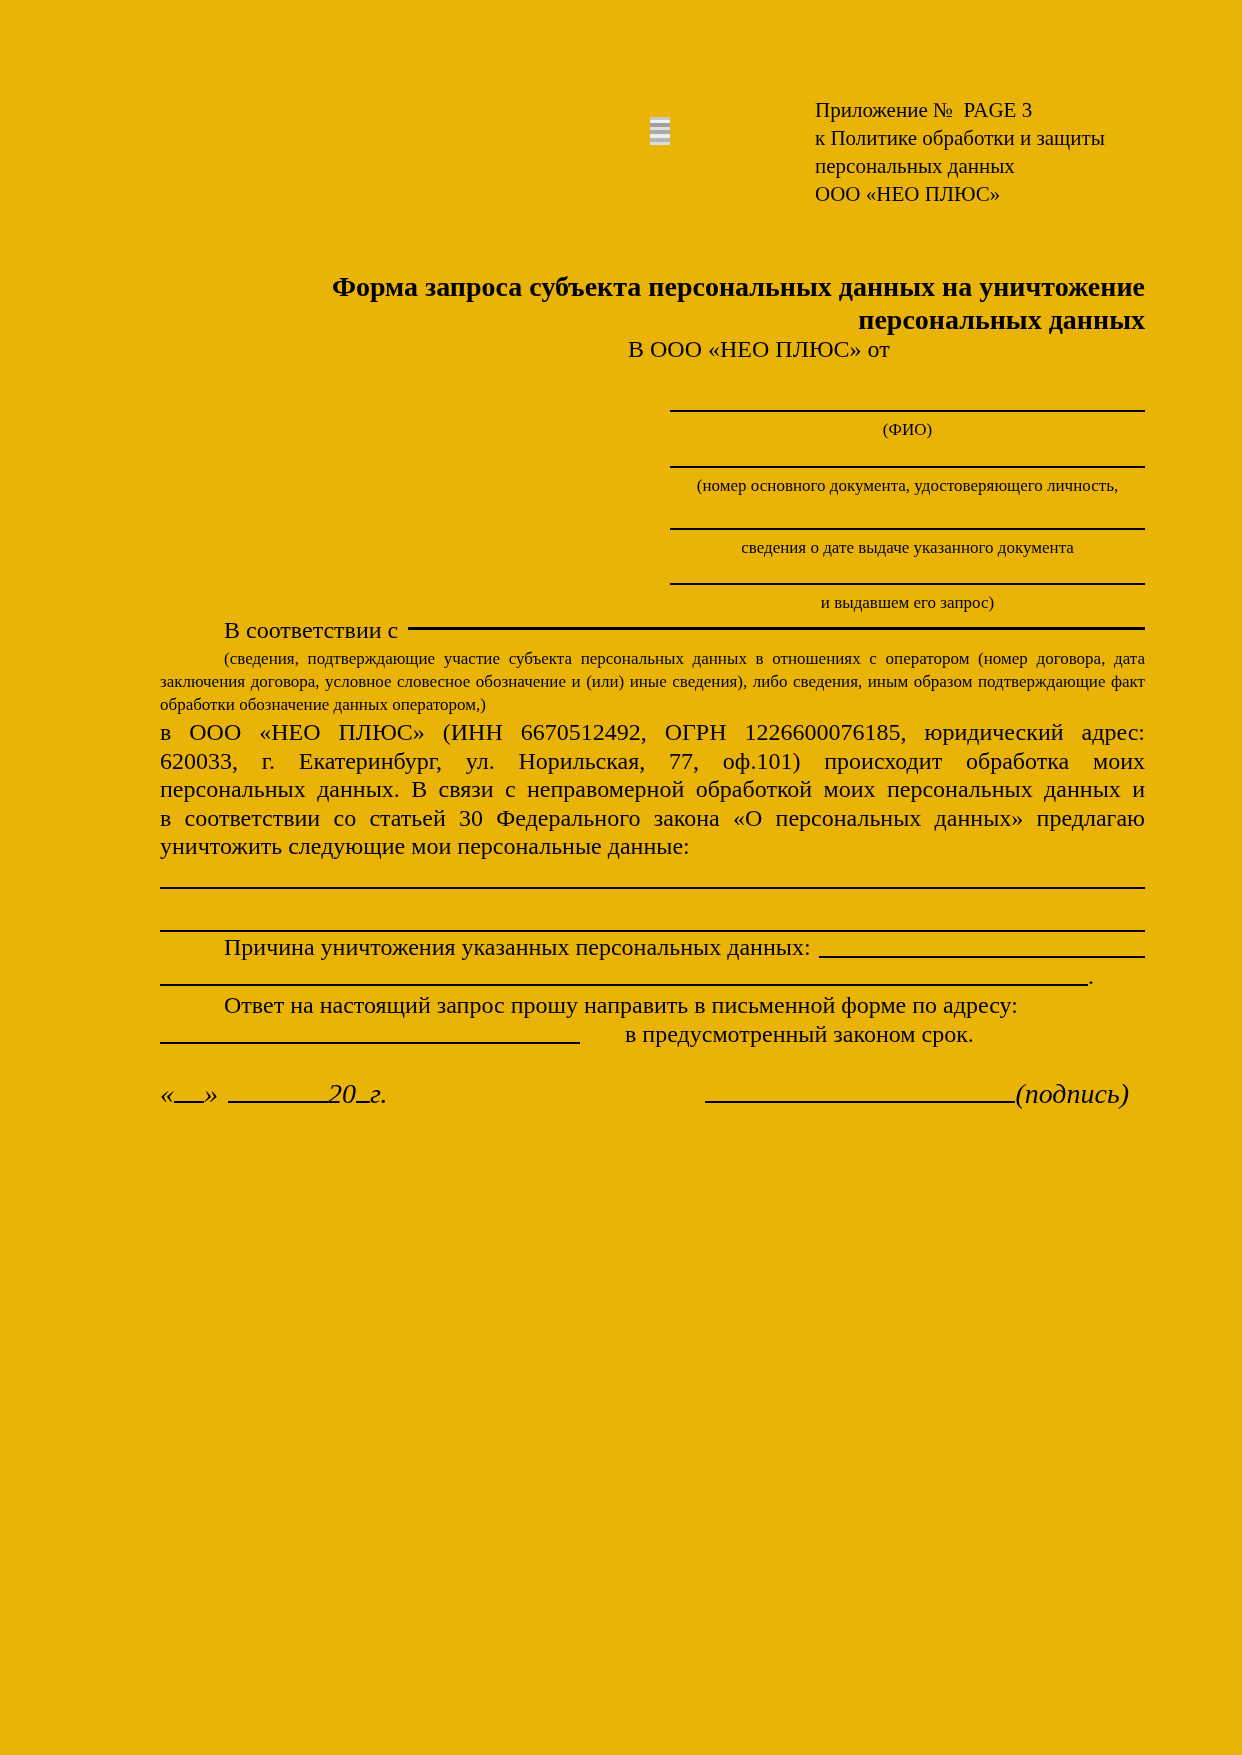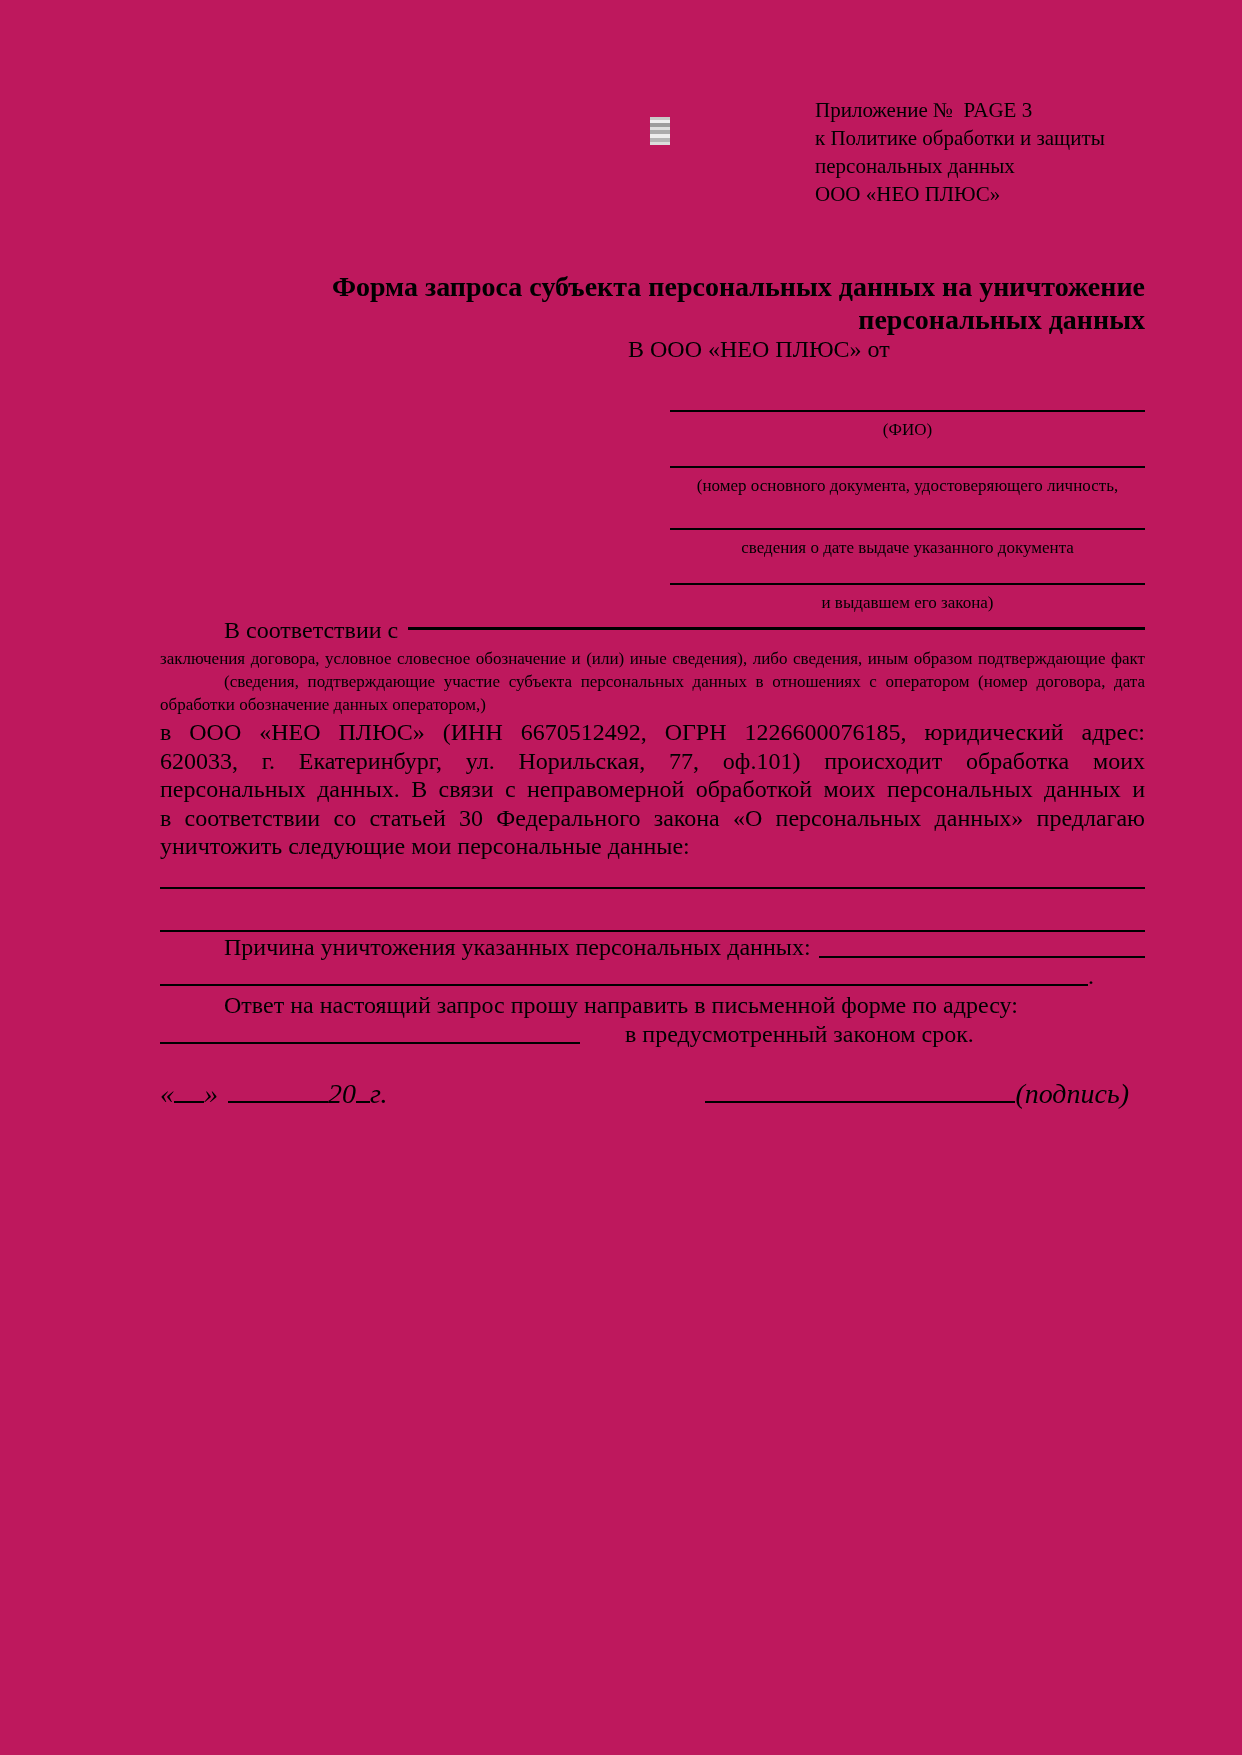--- a/index.html
+++ b/index.html
@@ -1,20 +1,20 @@
 <!DOCTYPE html>
 <html><head>
 <meta charset="utf-8">
 <style>
   html,body{margin:0;padding:0;background:#888;}
   .page{
     position:relative;
     width:1242px;height:1755px;
     margin:0 auto;
-    background:#be185d;
+    background:#eab308;
     font-family:"Liberation Serif","DejaVu Serif",serif;
     color:#000;
     overflow:hidden;
   }
   
   .artifact{
     position:absolute;left:650px;top:117px;width:20px;height:28px;
     background:linear-gradient(180deg,
       #c9c9c9 0%,#c9c9c9 12%,
       #f0f0f0 12%,#f0f0f0 22%,
@@ -113,34 +113,34 @@
     <div class="field-row">
       <div class="fline"></div>
       <div class="flabel">(номер основного документа, удостоверяющего личность,</div>
     </div>
     <div class="field-row">
       <div class="fline"></div>
       <div class="flabel">сведения о дате выдаче указанного документа</div>
     </div>
     <div class="field-row">
       <div class="fline"></div>
-      <div class="flabel">и выдавшем его закона)</div>
+      <div class="flabel">и выдавшем его запрос)</div>
     </div>
   </div>
 
   <div class="content">
 
     <div class="accordance">
       <span>В соответствии с</span>
       <span class="acc-fill"></span>
     </div>
 
     <div class="note">
+      <div class="jline first">(сведения, подтверждающие участие субъекта персональных данных в отношениях с оператором (номер договора, дата</div>
       <div class="jline">заключения договора, условное словесное обозначение и (или) иные сведения), либо сведения, иным образом подтверждающие факт</div>
-      <div class="jline first">(сведения, подтверждающие участие субъекта персональных данных в отношениях с оператором (номер договора, дата</div>
       <div class="jline last">обработки обозначение данных оператором,)</div>
     </div>
 
     <div class="body">
       <div class="jline">в ООО «НЕО ПЛЮС» (ИНН 6670512492, ОГРН 1226600076185, юридический адрес:</div>
       <div class="jline">620033, г. Екатеринбург, ул. Норильская, 77, оф.101) происходит обработка моих</div>
       <div class="jline">персональных данных. В связи с неправомерной обработкой моих персональных данных и</div>
       <div class="jline">в соответствии со статьей 30 Федерального закона «О персональных данных» предлагаю</div>
       <div class="jline last">уничтожить следующие мои персональные данные:</div>
     </div>

